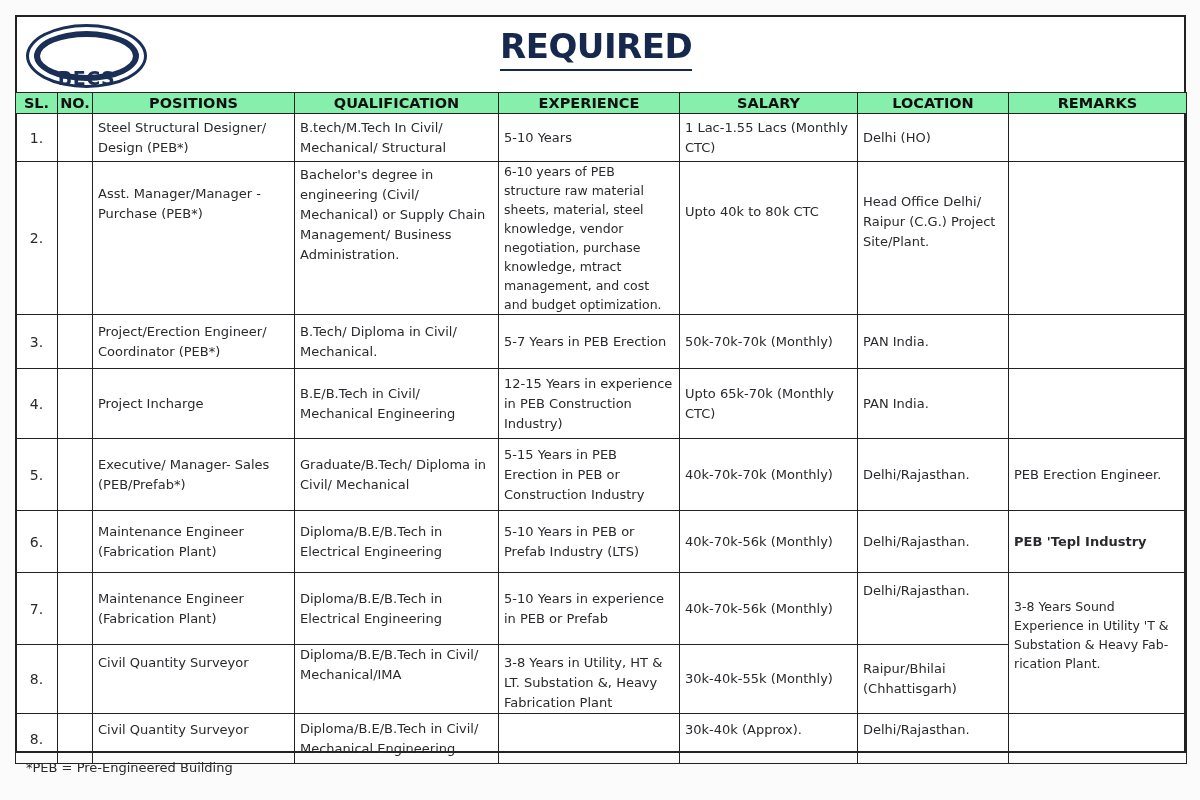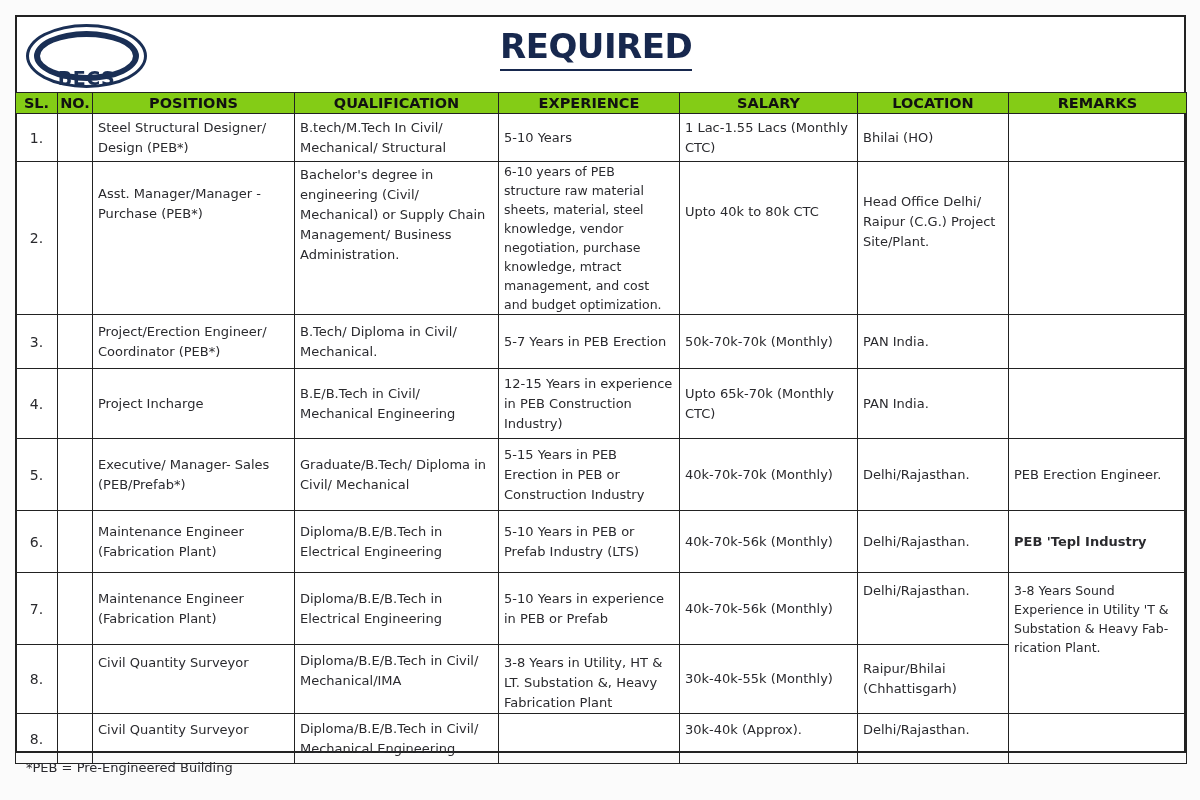--- a/index.html
+++ b/index.html
@@ -10,21 +10,21 @@
 
   .title-bar { position: absolute; left: 0; top: 0; width: 1167px; height: 75px; }
   .logo { position: absolute; left: 9px; top: 7px; width: 121px; height: 64px; border: 3px solid #1a2f55; border-radius: 50%; }
   .logo-inner { position: absolute; left: 5px; top: 4px; right: 5px; bottom: 4px; border: 6px solid #1a2f55; border-radius: 50%; display: flex; align-items: center; justify-content: center; }
   .logo-text { font-family: "DejaVu Sans", sans-serif; font-weight: bold; font-size: 19px; color: #1a2f55; letter-spacing: 0.5px; margin-top: 43px; }
 
   .main-title { position: absolute; left: 483px; top: 8px; font-family: "DejaVu Sans", sans-serif; font-weight: bold; font-size: 34px; color: #17284e; letter-spacing: -0.5px; border-bottom: 2px solid #17284e; line-height: 42px; padding-bottom: 2px; text-align: right; }
 
   table.jobs { position: absolute; left: -2px; top: 75px; width: 1171px; border-collapse: collapse; table-layout: fixed; font-size: 13px; line-height: 20px; }
   table.jobs th, table.jobs td { border: 1.5px solid #222; vertical-align: middle; }
-  table.jobs th { background: #84cc16; font-weight: bold; font-size: 14.5px; text-align: center; height: 17px; color: #111; }
+  table.jobs th { background: #86efac; font-weight: bold; font-size: 14.5px; text-align: center; height: 17px; color: #111; }
   table.jobs td { padding: 0 5px; text-align: left; color: #2a2a2e; }
   td.sl { text-align: center !important; font-size: 14px; }
   td.small { font-size: 12.5px; line-height: 19px; }
   td.bold { font-weight: bold; }
 
   .footnote { position: absolute; left: 26px; top: 760px; font-size: 13px; color: #2a2a2e; }
 </style>
 </head>
 <body>
 
@@ -62,21 +62,21 @@
       </tr>
     </thead>
     <tbody>
       <tr style="height:48px">
         <td class="sl">1.</td>
         <td></td>
         <td>Steel Structural Designer/ Design (PEB*)</td>
         <td>B.tech/M.Tech In Civil/ Mechanical/ Structural</td>
         <td>5-10 Years</td>
         <td>1 Lac-1.55 Lacs (Monthly CTC)</td>
-        <td>Bhilai (HO)</td>
+        <td>Delhi (HO)</td>
         <td></td>
       </tr>
       <tr style="height:138px">
         <td class="sl">2.</td>
         <td></td>
         <td style="vertical-align:top;padding-top:22px">Asst. Manager/Manager - Purchase (PEB*)</td>
         <td style="vertical-align:top;padding-top:3px">Bachelor's degree in engineering (Civil/ Mechanical) or Supply Chain Management/ Business Administration.</td>
         <td class="small">6-10 years of PEB structure raw material sheets, material, steel knowledge, vendor negotiation, purchase knowledge, mtract management, and cost and budget optimization.</td>
         <td style="vertical-align:top;padding-top:40px">Upto 40k to 80k CTC</td>
         <td style="vertical-align:top;padding-top:30px">Head Office Delhi/ Raipur (C.G.) Project Site/Plant.</td>
@@ -123,27 +123,27 @@
         <td class="bold">PEB 'Tepl Industry</td>
       </tr>
       <tr style="height:72px">
         <td class="sl">7.</td>
         <td></td>
         <td>Maintenance Engineer (Fabrication Plant)</td>
         <td>Diploma/B.E/B.Tech in Electrical Engineering</td>
         <td>5-10 Years in experience in PEB or Prefab</td>
         <td>40k-70k-56k (Monthly)</td>
         <td style="vertical-align:top;padding-top:8px">Delhi/Rajasthan.</td>
-        <td class="small" rowspan="2" style="vertical-align:top;padding-top:8px">3-8 Years Sound Experience in Utility 'T &amp; Substation &amp; Heavy Fab-rication Plant.</td>
+        <td class="small" rowspan="2" style="vertical-align:top;padding-top:24px">3-8 Years Sound Experience in Utility 'T &amp; Substation &amp; Heavy Fab-rication Plant.</td>
       </tr>
       <tr style="height:68px">
         <td class="sl">8.</td>
         <td></td>
         <td style="vertical-align:top;padding-top:8px">Civil Quantity Surveyor</td>
-        <td style="vertical-align:top;padding-top:6px">Diploma/B.E/B.Tech in Civil/ Mechanical/IMA</td>
+        <td style="vertical-align:top;">Diploma/B.E/B.Tech in Civil/ Mechanical/IMA</td>
         <td style="vertical-align:top;padding-top:8px">3-8 Years in Utility, HT &amp; LT. Substation &amp;, Heavy Fabrication Plant</td>
         <td>30k-40k-55k (Monthly)</td>
         <td>Raipur/Bhilai (Chhattisgarh)</td>
       </tr>
       <tr style="height:50px">
         <td class="sl">8.</td>
         <td></td>
         <td style="vertical-align:top;padding-top:6px">Civil Quantity Surveyor</td>
         <td>Diploma/B.E/B.Tech in Civil/ Mechanical Engineering</td>
         <td></td>

